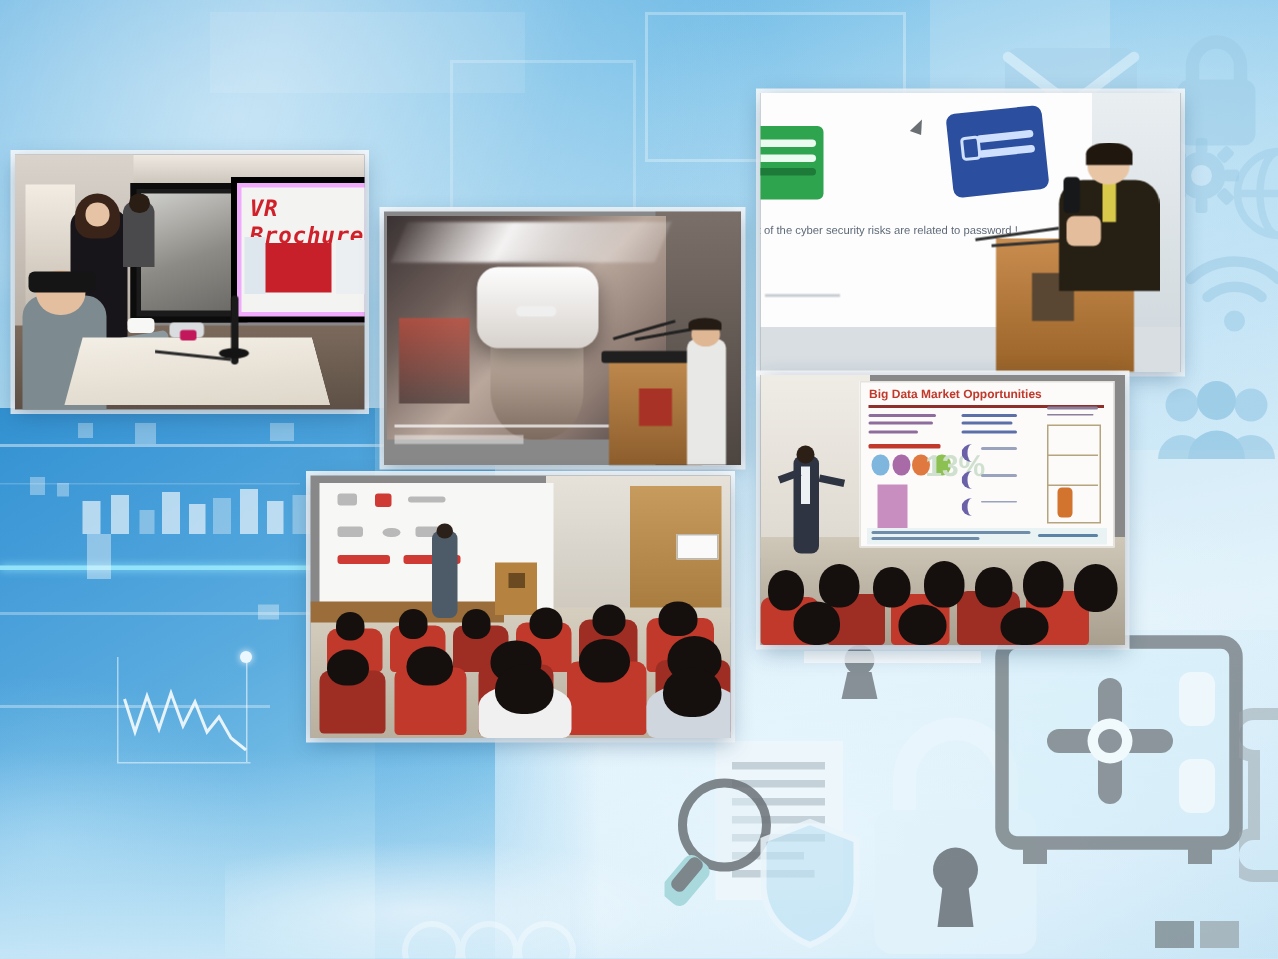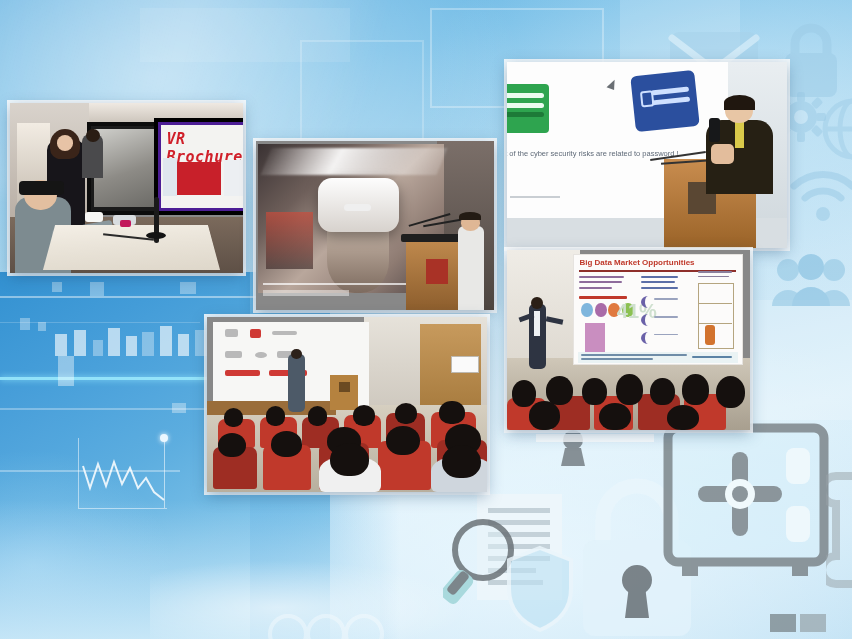--- a/index.html
+++ b/index.html
@@ -58,21 +58,21 @@
   .seat{position:absolute;background:#c0392b;border-radius:7px 7px 3px 3px;}
   .seat.d{background:#9e2d23;}
   .shirt{position:absolute;border-radius:40% 40% 6px 6px;}
 
   
   #p1 .wallL{position:absolute;left:0;top:0;width:34%;height:72%;background:linear-gradient(180deg,#d9d3cc,#b7ada3);}
   #p1 .ceil{position:absolute;left:0;top:0;width:100%;height:11%;background:linear-gradient(180deg,#efe9e2,#cdc6bd);}
   #p1 .floorA{position:absolute;left:0;bottom:0;width:100%;height:33%;background:linear-gradient(180deg,#7b6a5c,#5e5046);}
   #p1 .tvL{position:absolute;left:33%;top:11%;width:30%;height:50%;background:#1b1b1b;border:4px solid #0c0c0c;}
   #p1 .tvL i{position:absolute;inset:4%;background:linear-gradient(160deg,#cfcfcb,#8d8b86 55%,#6b6a66);}
-  #p1 .tvR{position:absolute;left:62%;top:9%;width:40%;height:52%;background:#4c1d95;border:4px solid #000;}
+  #p1 .tvR{position:absolute;left:62%;top:9%;width:40%;height:52%;background:#f0abfc;border:4px solid #000;}
   #p1 .tvR i{position:absolute;inset:3%;background:#f3f3f1;}
   #p1 .vrtxt{position:absolute;left:6%;top:6%;width:90%;color:#d0202a;font-weight:bold;
     font-family:"DejaVu Sans Mono",monospace;letter-spacing:.5px;}
   #p1 .redpanel{position:absolute;left:6%;top:44%;width:62%;height:40%;background:#c8202a;}
   #p1 .table{position:absolute;left:14%;bottom:2%;width:76%;height:34%;
     background:linear-gradient(175deg,#f4efe6,#ded7ca);transform:perspective(160px) rotateX(26deg);transform-origin:bottom;}
   #p1 .mic{position:absolute;left:62%;top:55%;width:5px;height:46px;background:#1a1a1a;border-radius:3px;}
   #p1 .micb{position:absolute;left:58.5%;top:76%;width:20px;height:7px;background:#141414;border-radius:50%;}
 
   
@@ -490,21 +490,21 @@
         <div class="tiny" style="left:4%;top:25%;width:25%;height:1.6%;background:#8e6c9c;"></div>
         <div class="tiny" style="left:4%;top:30%;width:19%;height:1.6%;background:#8e6c9c;"></div>
         <div class="tiny" style="left:4%;top:38%;width:28%;height:2.4%;background:#c0392b;"></div>
 
         <div class="bub" style="left:5%;top:44%;width:7%;height:13%;background:#7fb6dd;"></div>
         <div class="bub" style="left:13%;top:44%;width:7%;height:13%;background:#a96ba8;"></div>
         <div class="bub" style="left:21%;top:44%;width:7%;height:13%;background:#e0793f;"></div>
         <div class="bub" style="left:29%;top:44%;width:7%;height:13%;background:#8cc152;"></div>
 
         <div class="abs" style="left:7%;top:62%;width:12%;height:26%;background:#c98ec0;"></div>
-        <div class="pct" style="font-size:20px;">41%</div>
+        <div class="pct" style="font-size:20px;">13%</div>
 
         <div class="tiny" style="left:40%;top:20%;width:22%;height:1.8%;background:#5b6fa8;"></div>
         <div class="tiny" style="left:40%;top:25%;width:20%;height:1.8%;background:#5b6fa8;"></div>
         <div class="tiny" style="left:40%;top:30%;width:22%;height:1.8%;background:#5b6fa8;"></div>
         <div class="abs" style="left:40%;top:38%;width:6%;height:11%;border-left:4px solid #6a61a8;border-radius:50%;"></div>
         <div class="abs" style="left:40%;top:54%;width:6%;height:11%;border-left:4px solid #6a61a8;border-radius:50%;"></div>
         <div class="abs" style="left:40%;top:70%;width:6%;height:11%;border-left:4px solid #6a61a8;border-radius:50%;"></div>
         <div class="tiny" style="left:48%;top:40%;width:14%;height:1.4%;background:#9aa3be;"></div>
         <div class="tiny" style="left:48%;top:56%;width:14%;height:1.4%;background:#9aa3be;"></div>
         <div class="tiny" style="left:48%;top:72%;width:14%;height:1.4%;background:#9aa3be;"></div>

